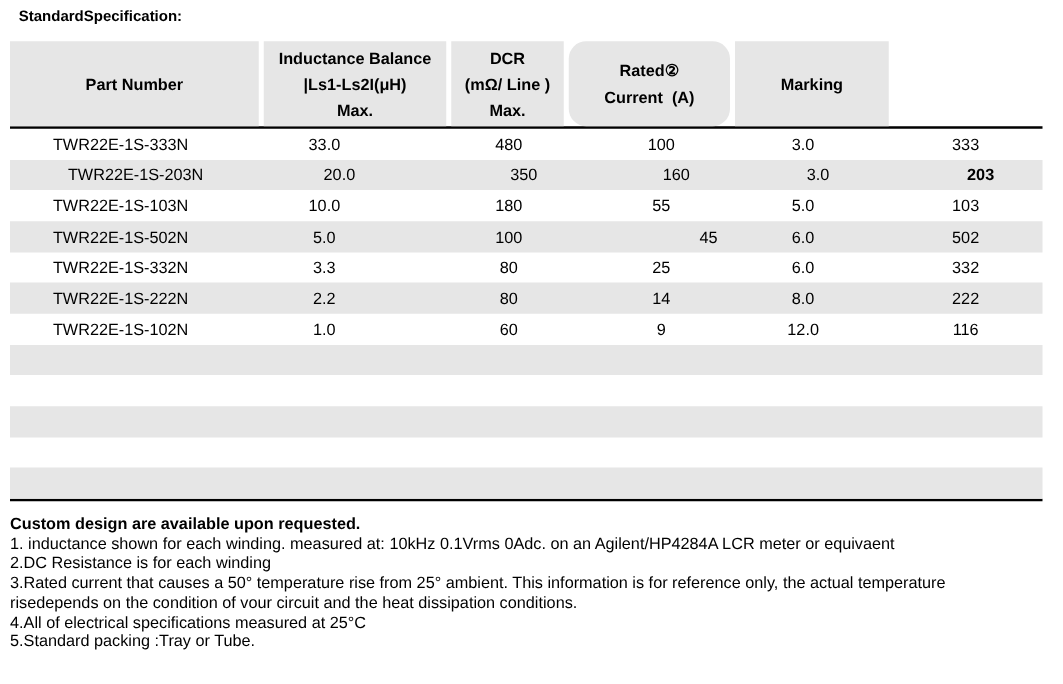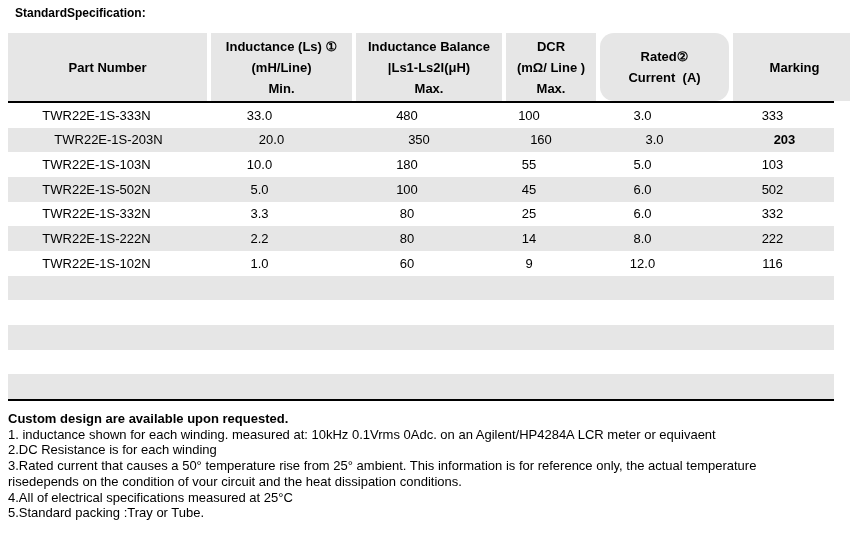--- a/index.html
+++ b/index.html
@@ -39,25 +39,20 @@
 <body>
 
 <div class="page">
   <div class="title">StandardSpecification:</div>
 
   <div class="spec-table">
     <div class="thead">
         <div class="th" style="width: 199px; justify-content: center;">
           <div class="th-line">Part Number</div>
         </div>
-        <div class="th" style="width: 141px;">
-          <div class="th-line">Inductance (Ls) ①</div>
-          <div class="th-line">(mH/Line)</div>
-          <div class="th-line">Min.</div>
-        </div>
         <div class="th" style="width: 146px;">
           <div class="th-line">Inductance Balance</div>
           <div class="th-line">|Ls1-Ls2I(μH)</div>
           <div class="th-line">Max.</div>
         </div>
         <div class="th" style="width: 90px;">
           <div class="th-line">DCR</div>
           <div class="th-line">(mΩ/ Line )</div>
           <div class="th-line">Max.</div>
         </div>
@@ -91,21 +86,21 @@
           <div class="td" style="width: 141px;">10.0</div>
           <div class="td" style="width: 146px;">180</div>
           <div class="td" style="width: 90px;">55</div>
           <div class="td" style="width: 129px;">5.0</div>
           <div class="td" style="width: 123px;">103</div>
         </div>
         <div class="tr">
           <div class="td" style="width: 177px;">TWR22E-1S-502N</div>
           <div class="td" style="width: 141px;">5.0</div>
           <div class="td" style="width: 146px;">100</div>
-          <div class="td" style="width: 90px;">45</div>
+          <div class="td" style="width: 90px; text-align: right;">45</div>
           <div class="td" style="width: 129px;">6.0</div>
           <div class="td" style="width: 123px;">502</div>
         </div>
         <div class="tr">
           <div class="td" style="width: 177px;">TWR22E-1S-332N</div>
           <div class="td" style="width: 141px;">3.3</div>
           <div class="td" style="width: 146px;">80</div>
           <div class="td" style="width: 90px;">25</div>
           <div class="td" style="width: 129px;">6.0</div>
           <div class="td" style="width: 123px;">332</div>

